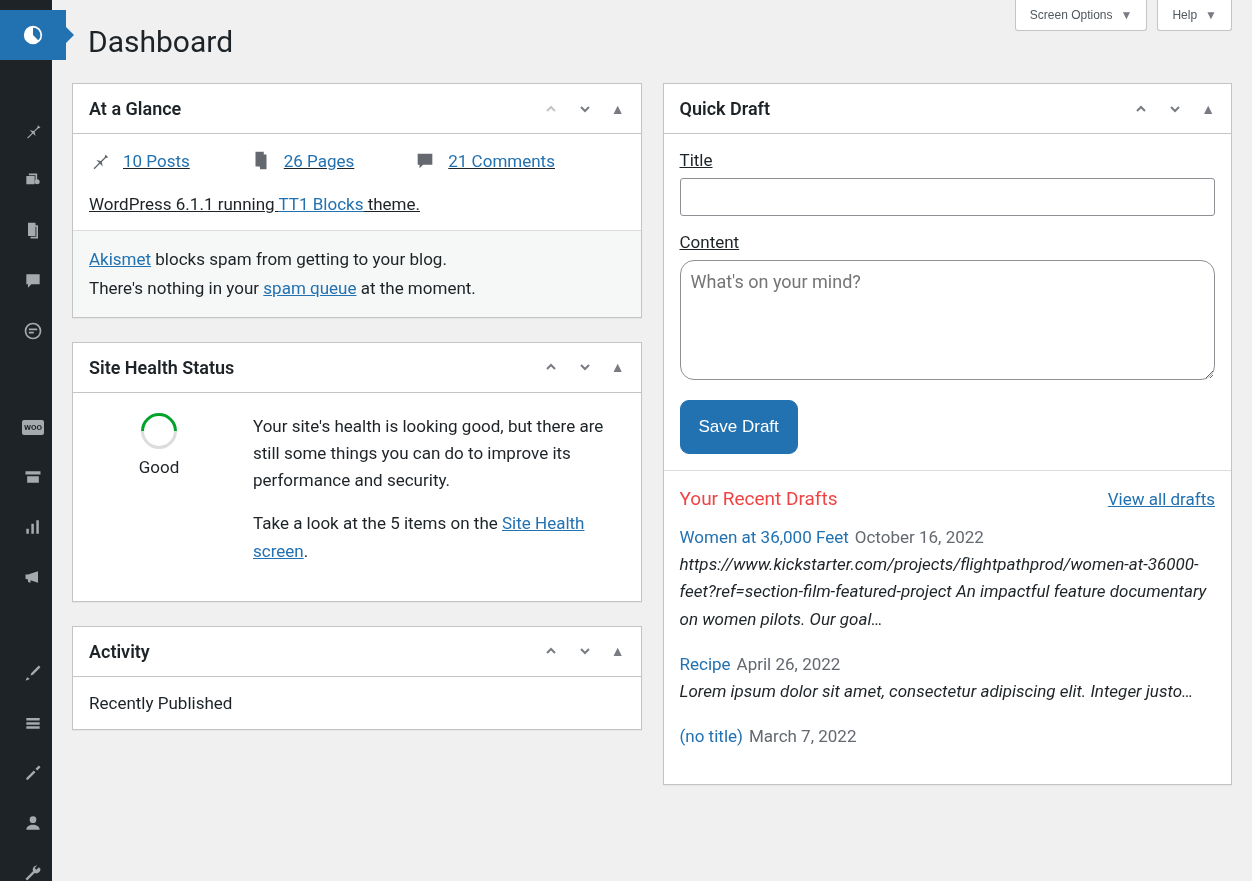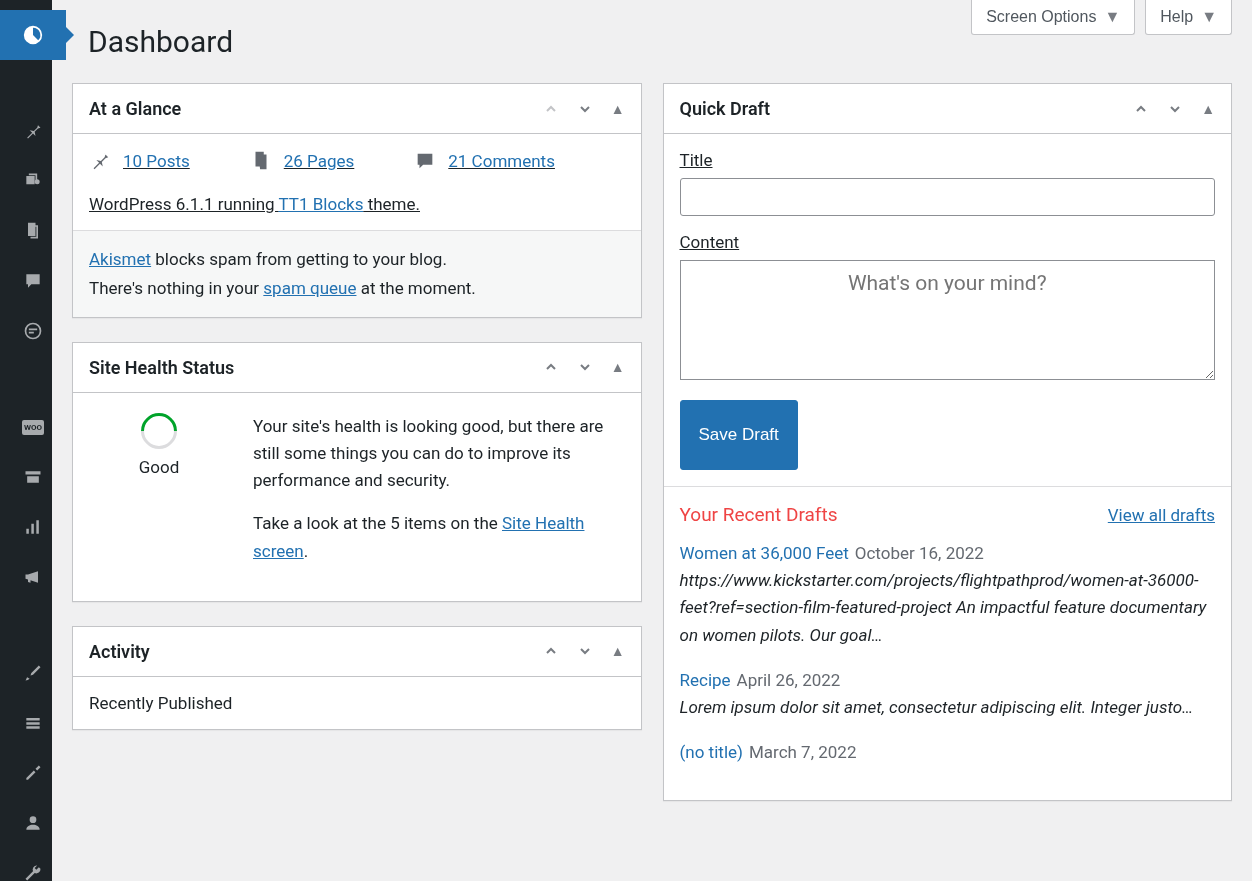--- a/index.html
+++ b/index.html
@@ -5,21 +5,21 @@
 * { box-sizing: border-box; margin: 0; padding: 0; }
 body { font-family: -apple-system, BlinkMacSystemFont, "Segoe UI", Roboto, sans-serif; background: #f0f0f1; color: #1d2327; }
 .layout { display: flex; min-height: 100vh; }
 .sidebar { width: 52px; background: #1d2327; display: flex; flex-direction: column; padding-top: 10px; }
 .sidebar-item { width: 66px; height: 50px; display: flex; align-items: center; justify-content: center; cursor: pointer; color: #a7aaad; position: relative; }
 .sidebar-item.active { background: #2271b1; color: #fff; }
 .sidebar-item.active::after { content: ""; position: absolute; right: -8px; top: 50%; transform: translateY(-50%); width: 0; height: 0; border-top: 8px solid transparent; border-bottom: 8px solid transparent; border-left: 8px solid #2271b1; }
 .sidebar-gap { height: 46px; }
 .main { flex: 1; padding: 0 20px 40px; position: relative; }
 .top-buttons { position: absolute; top: 0; right: 20px; display: flex; gap: 10px; z-index: 10; }
-.top-btn { background: #fff; border: 1px solid #c3c4c7; border-top: none; padding: 8px 14px; font-size: 16px; color: #50575e; cursor: pointer; display: flex; align-items: center; gap: 8px; border-radius: 0 0 3px 3px; }
+.top-btn { background: #fff; border: 1px solid #c3c4c7; border-top: none; padding: 8px 14px; font-size: 12px; color: #50575e; cursor: pointer; display: flex; align-items: center; gap: 8px; border-radius: 0 0 3px 3px; }
 .top-btn-arrow { color:#787c82; }
 .page-title { font-size: 30px; font-weight: 400; color: #1d2327; padding: 24px 0 24px 16px; }
 .columns { display: flex; gap: 21px; }
 .col { flex: 1; display: flex; flex-direction: column; gap: 24px; }
 .widget { background: #fff; border: 1px solid #c3c4c7; box-shadow: 0 1px 1px rgba(0,0,0,.04); }
 .widget-header { display: flex; align-items: center; justify-content: space-between; padding: 14px 16px; border-bottom: 1px solid #c3c4c7; }
 .widget-title { font-size: 18px; font-weight: 600; color: #1d2327; }
 .widget-controls { display: flex; gap: 18px; color: #787c82; }
 .widget-controls span { cursor: pointer; font-size: 14px; }
 .widget-body { padding: 16px; text-decoration: underline; }
@@ -37,22 +37,22 @@
 .health-label { font-size: 17px; color: #1d2327; }
 .health-text { flex: 1; font-size: 17px; color: #1d2327; line-height: 1.6; }
 .health-text p { margin-bottom: 16px; }
 .health-text a { color: #2271b1; }
 .health-text strong { font-weight: 400; }
 .activity-body { padding: 16px; }
 .activity-sub { font-size: 17px; color: #1d2327; }
 .qd-field { margin-bottom: 16px; }
 .qd-label { display: block; font-size: 17px; color: #1d2327; margin-bottom: 8px; }
 .qd-input { width: 100%; padding: 8px 10px; border: 1px solid #8c8f94; border-radius: 3px; font-size: 17px; background: #fff; }
-.qd-textarea { width: 100%; min-height: 120px; padding: 10px; border: 1px solid #8c8f94; border-radius: 0; font-size: 21px; background: #fff; resize: vertical; font-family: inherit; text-align: center; }
-.qd-save { background: #2271b1; color: #fff; border: 1px solid #2271b1; padding: 24px 18px; font-size: 17px; border-radius: 3px; cursor: pointer; }
+.qd-textarea { width: 100%; min-height: 120px; padding: 10px; border: 1px solid #8c8f94; border-radius: 14px; font-size: 18px; background: #fff; resize: vertical; font-family: inherit; }
+.qd-save { background: #2271b1; color: #fff; border: 1px solid #2271b1; padding: 16px 18px; font-size: 17px; border-radius: 9px; cursor: pointer; }
 .drafts-section { border-top: 1px solid #dcdcde; padding: 16px; }
 .drafts-header { display: flex; justify-content: space-between; align-items: center; margin-bottom: 14px; }
 .drafts-title { font-size: 19px; font-weight: 400; color: #ef4444; }
 .drafts-viewall { color: #2271b1; text-decoration: underline; font-size: 17px; }
 .draft-item { margin-bottom: 18px; font-size: 17px; line-height: 1.6; }
 .draft-item a { color: #2271b1; text-decoration: none; }
 .draft-date { color: #646970; margin-left: 6px; }
 .draft-excerpt { color: #1d2327; font-style: italic; }
 svg { display:block; }
 </style>

